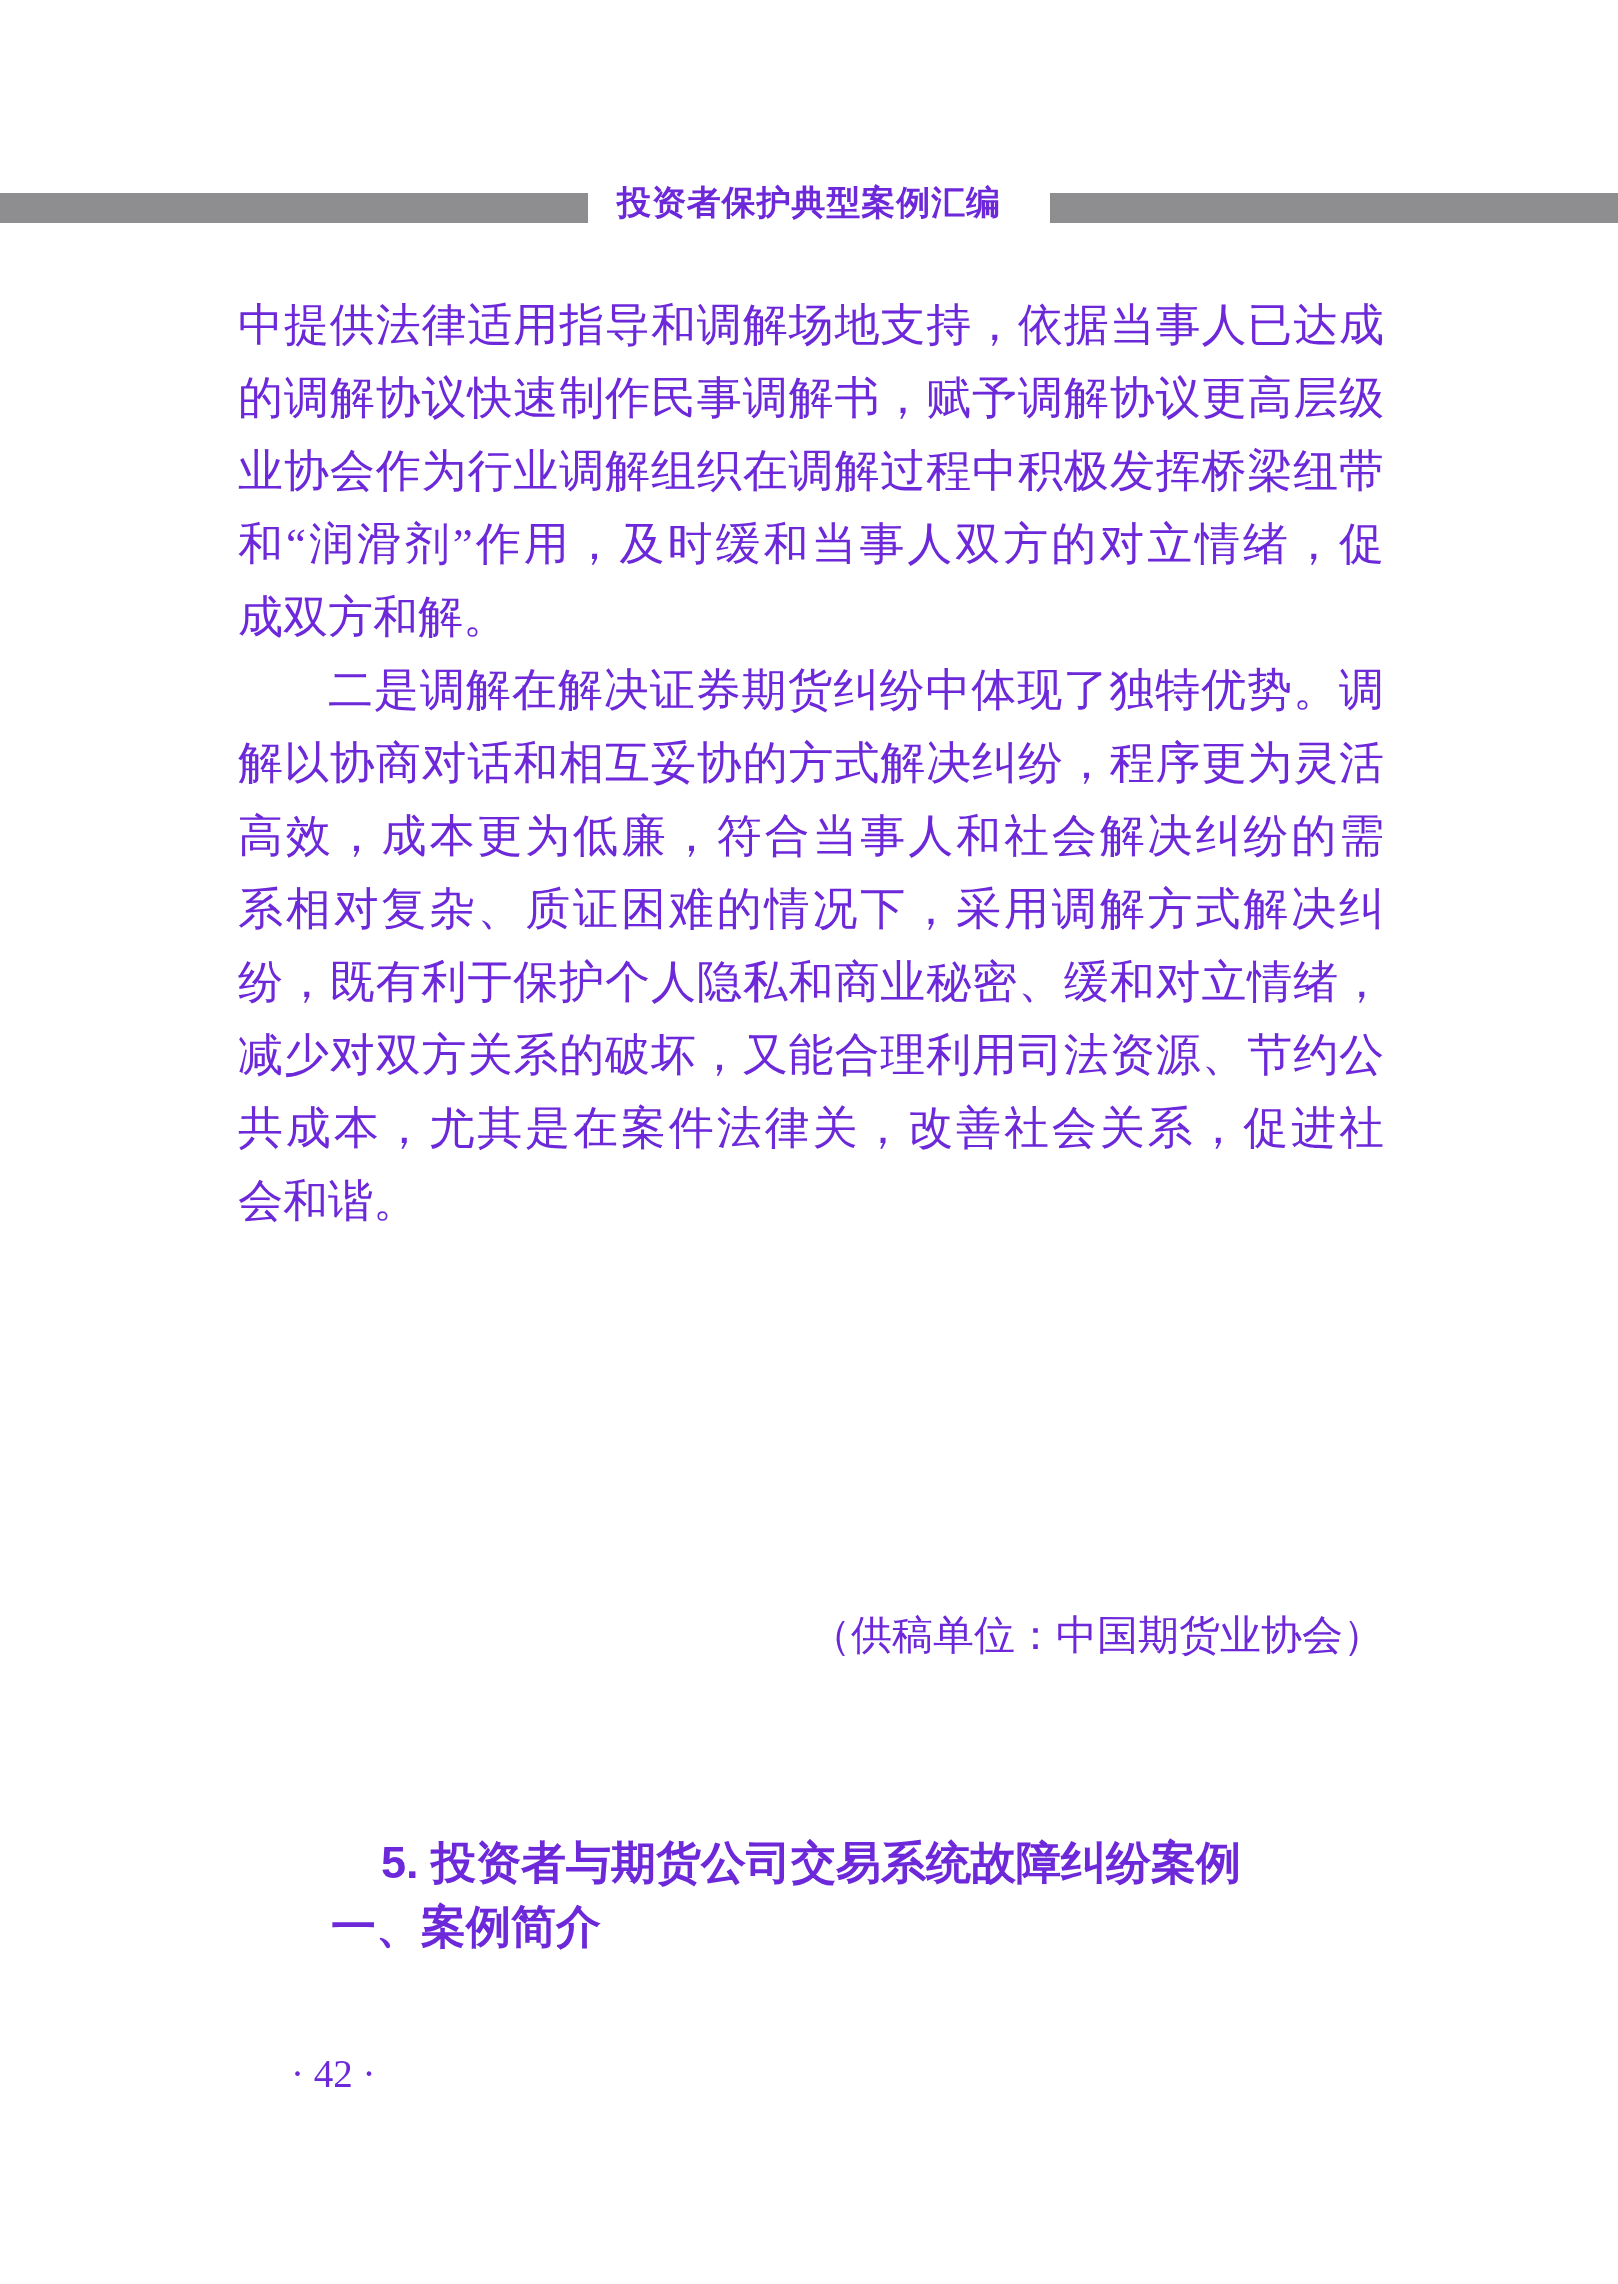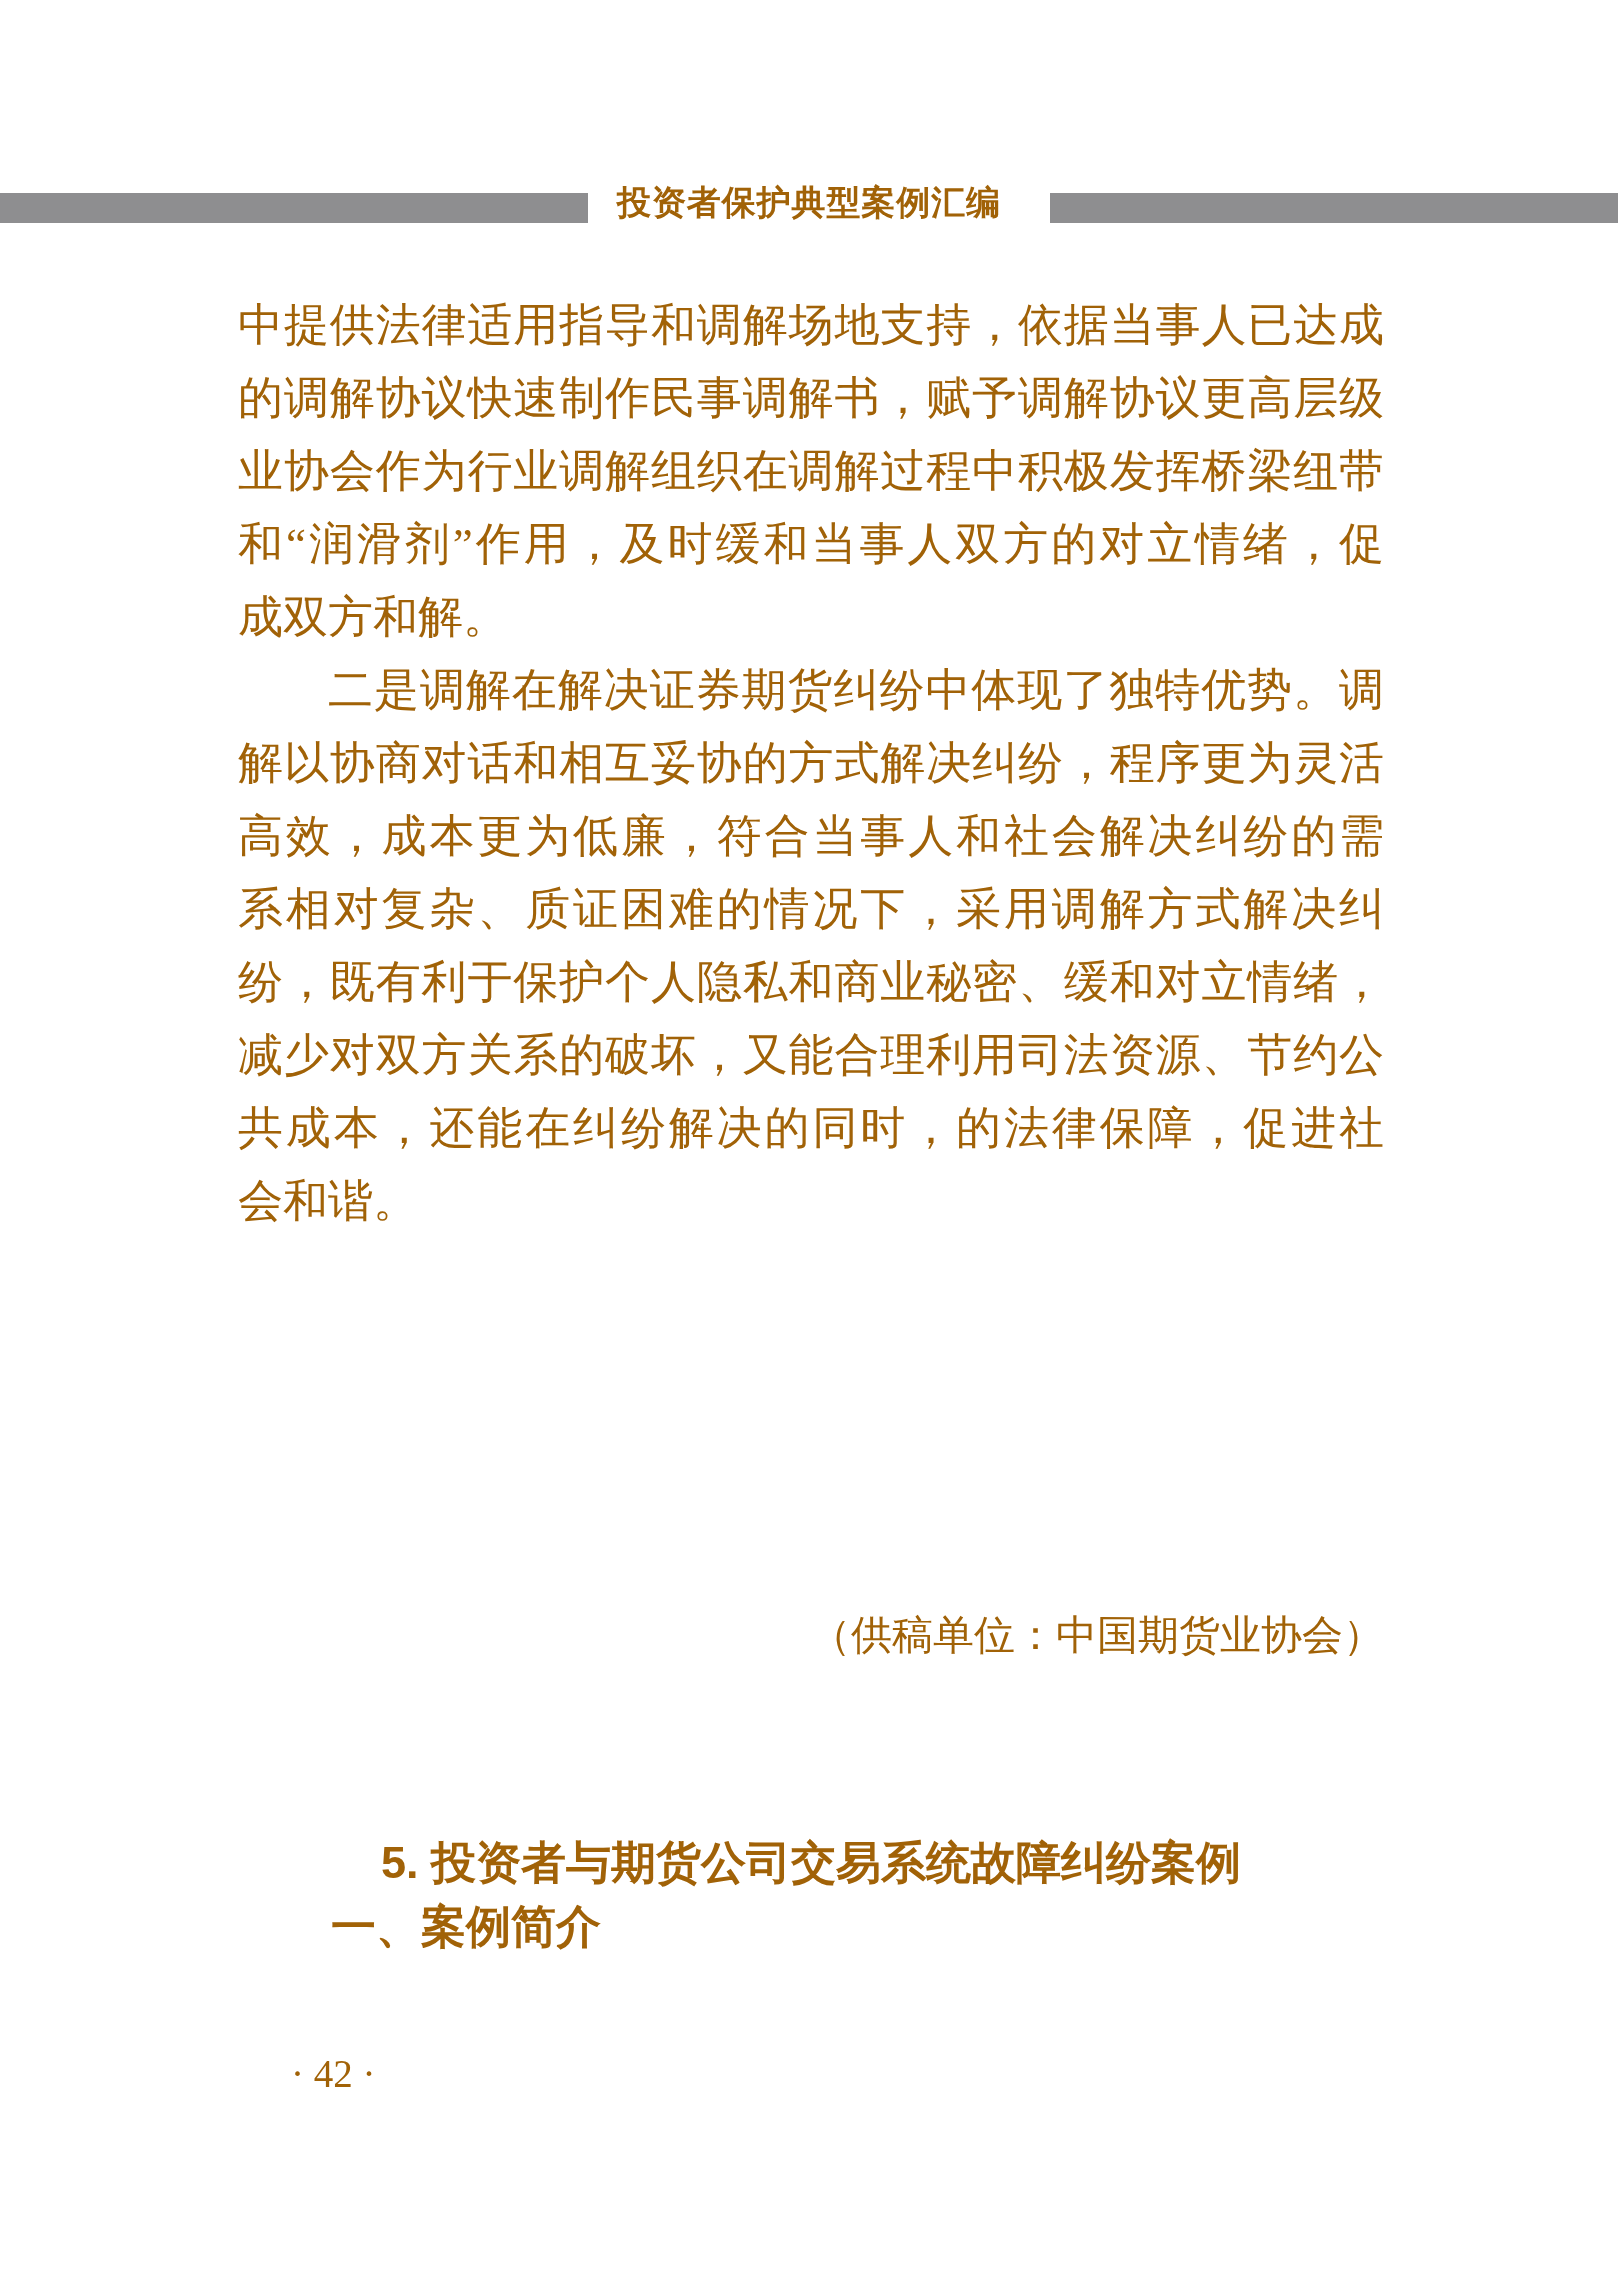--- a/index.html
+++ b/index.html
@@ -2,21 +2,21 @@
 <html style="--bar-color: #8e8e90;font-size:14.3px"><head>
 <meta charset="utf-8">
 <style>
   html, body { margin: 0; padding: 0; background: #ffffff; }
   .page {
     position: relative;
     width: 1618px;
     height: 2285px;
     background: #ffffff;
     overflow: hidden;
-    color: #a16207;
+    color: #6d28d9;
   }
 
   
   .header-bar {
     position: absolute;
     top: 193px;
     height: 30px;
     background: var(--bar-color, #8e8e90);
   }
   .header-bar.left  { left: 0; width: 588px; }
@@ -117,21 +117,21 @@
       <div class="bline">和“润滑剂”作用，及时缓和当事人双方的对立情绪，促</div>
       <div class="bline pend">成双方和解。</div>
     </div>
     <div>
       <div class="bline indent">二是调解在解决证券期货纠纷中体现了独特优势。调</div>
       <div class="bline">解以协商对话和相互妥协的方式解决纠纷，程序更为灵活</div>
       <div class="bline">高效，成本更为低廉，符合当事人和社会解决纠纷的需</div>
       <div class="bline">系相对复杂、质证困难的情况下，采用调解方式解决纠</div>
       <div class="bline">纷，既有利于保护个人隐私和商业秘密、缓和对立情绪，</div>
       <div class="bline">减少对双方关系的破坏，又能合理利用司法资源、节约公</div>
-      <div class="bline">共成本，还能在纠纷解决的同时，的法律保障，促进社</div>
+      <div class="bline">共成本，尤其是在案件法律关，改善社会关系，促进社</div>
       <div class="bline pend">会和谐。</div>
     </div>
   </div>
 
   <div class="attribution">（供稿单位：中国期货业协会）</div>
 
   <div class="section-heading">5. 投资者与期货公司交易系统故障纠纷案例</div>
 
   <div class="subsection-heading">一、案例简介</div>
 

